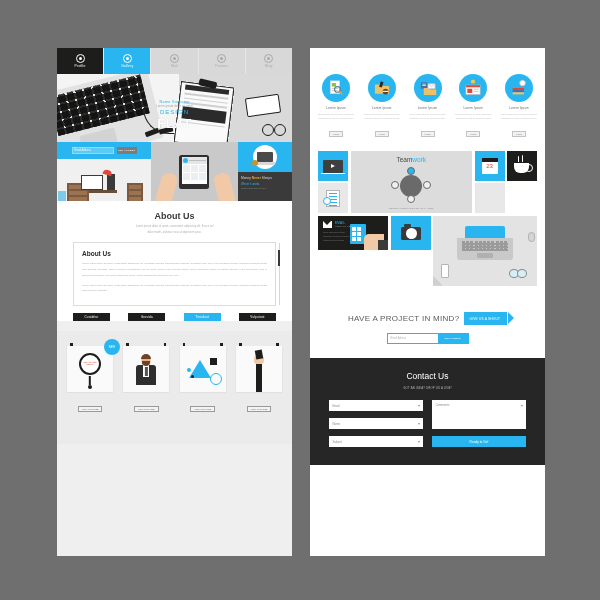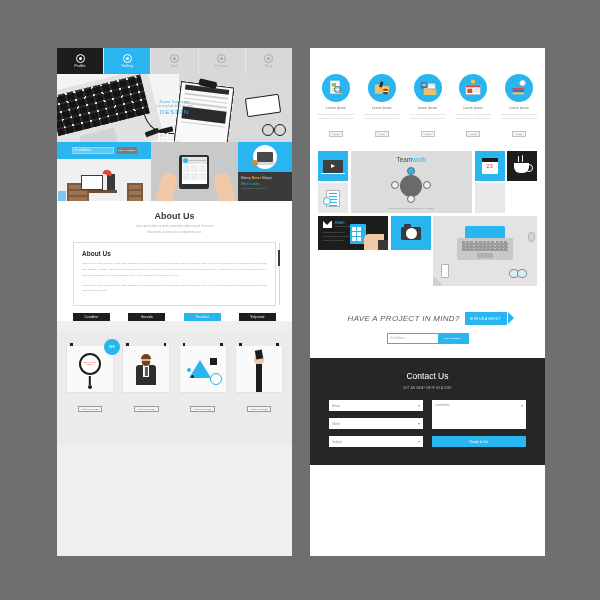--- a/index.html
+++ b/index.html
@@ -52,21 +52,21 @@
            border:1.6px solid #1d1d1b; border-radius:2px; transform:rotate(-8deg); }
   .glasses { position:absolute; right:6px; bottom:6px; width:24px; height:12px; }
   .glasses::before,.glasses::after{content:"";position:absolute;width:10px;height:10px;border:1.4px solid #1d1d1b;border-radius:50%;bottom:0;}
   .glasses::before{left:0;} .glasses::after{right:0;}
   .cable { position:absolute; left:86px; top:34px; width:40px; height:26px;
            border:1.5px solid #1d1d1b; border-top:none; border-right:none; border-radius:0 0 0 26px; }
   .stick { position:absolute; width:14px; height:4.5px; background:#1d1d1b; border-radius:1px; }
   .hero-txt { position:absolute; left:50%; top:26px; transform:translateX(-50%); text-align:center; z-index:5;}
   .hero-sm1 { font-size:3.8px; color:#29b6f0; letter-spacing:.3px;}
   .hero-sm2 { font-size:2.6px; color:#9a9a9a; letter-spacing:.2px; margin-top:.5px;}
-  .hero-big { font-size:13px; color:#fff; letter-spacing:.6px; font-weight:700; margin-top:15px;
+  .hero-big { font-size:13px; color:#fff; letter-spacing:.6px; font-weight:700; margin-top:1px;
               text-shadow:0 0 1px rgba(0,0,0,.18); }
   .hero-blue { font-size:6px; color:#29b6f0; letter-spacing:1px; margin-top:1px;}
 
   
   .trio { display:flex; height:59px; background:#d4d4d4; }
   .trio-col { position:relative; overflow:hidden; }
   .t1 { width:40%; background:#f0f0f0; }
   .t2 { width:37%; background:#c9c9c9; }
   .t3 { width:23%; background:#eaeaea; }
   .signup { height:17px; background:#29b6f0; display:flex; align-items:center; justify-content:center; gap:3px;}
@@ -227,21 +227,21 @@
   .wk-pad{position:absolute;left:20px;top:15px;width:16px;height:5px;background:#b0b0b0;border-radius:1px;}
   .wk-ph{position:absolute;left:8px;bottom:8px;width:8px;height:14px;background:#fff;border:.8px solid #b5b5b5;border-radius:1px;}
   .wk-gl{position:absolute;right:10px;bottom:8px;width:18px;height:8px;}
   .wk-gl::before,.wk-gl::after{content:"";position:absolute;width:8px;height:7px;border:1.1px solid #8a8a8a;border-radius:50%;bottom:0;background:#d7eef9;}
   .wk-gl::before{left:0;} .wk-gl::after{right:0;}
   .wk-mouse{position:absolute;right:2px;top:16px;width:7px;height:10px;background:#d5d5d5;border-radius:4px;border:.7px solid #b0b0b0;}
   .wk-fold{position:absolute;left:0;bottom:0;width:10px;height:10px;background:#d0d0d0;
            clip-path:polygon(0 100%,100% 100%,0 0);}
 
   
-  .cta { background:#fff; padding:16px 0 14px; text-align:right;font-style:italic; }
+  .cta { background:#fff; padding:16px 0 14px; text-align:right; }
   .cta-row{display:flex; align-items:center; justify-content:center; gap:5px;}
   .cta-h{font-size:8px; color:#5a5a5a; letter-spacing:.3px;}
   .cta-btn{position:relative; height:13px; background:#29b6f0; color:#fff; font-size:3.2px;
            display:flex;align-items:center;justify-content:center; padding:0 7px 0 5px; letter-spacing:.2px;}
   .cta-btn::after{content:"";position:absolute;right:-6.5px;top:0;border-left:6.5px solid #29b6f0;
     border-top:6.5px solid transparent;border-bottom:6.5px solid transparent;}
   .cta-form{margin:8px auto 0; width:82px; height:11px; border:1px solid #29b6f0; display:flex; background:#fff;}
   .cta-inp{flex:1; font-size:2.7px; color:#b5b5b5; display:flex; align-items:center; padding-left:3px;}
   .cta-sub{width:30px; background:#29b6f0; color:#fff; font-size:2.5px; display:flex;align-items:center;justify-content:center;}
 

